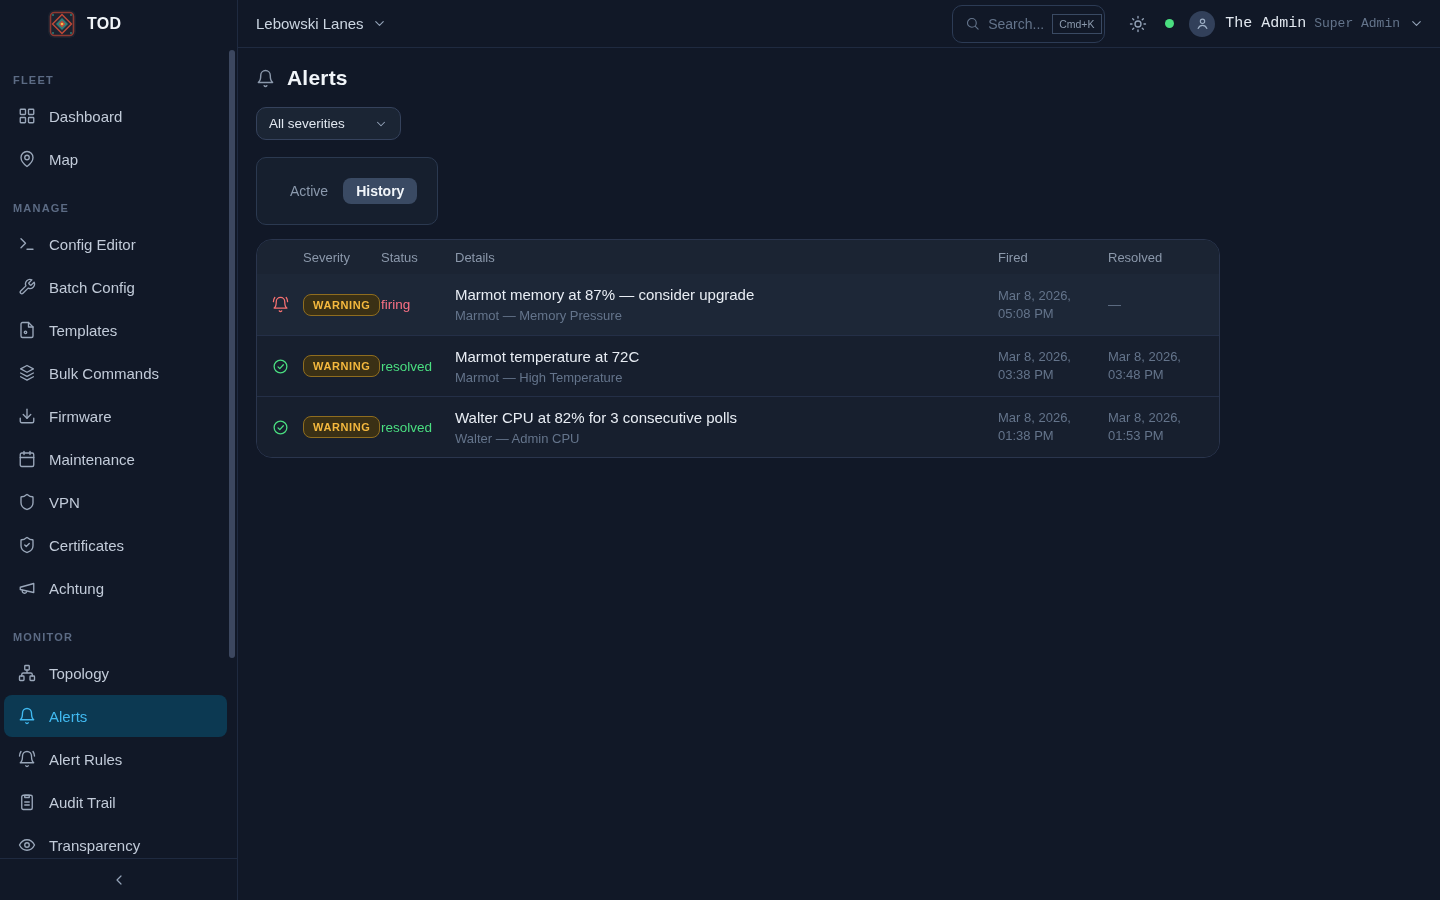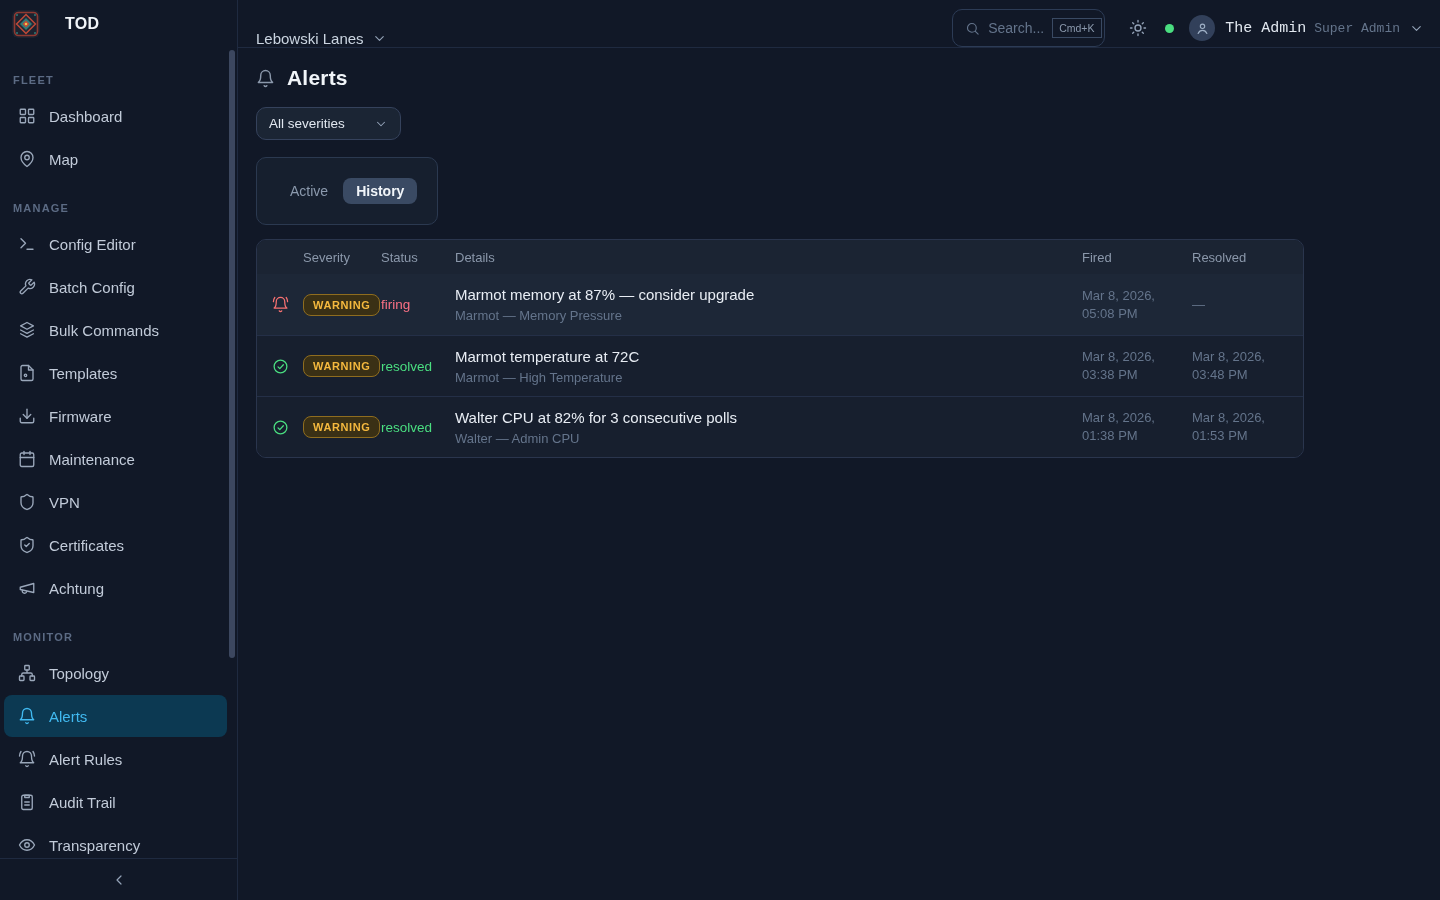--- a/index.html
+++ b/index.html
@@ -14,21 +14,21 @@
 
   
   .sidebar {
     width:238px; height:900px; flex:0 0 238px;
     border-right:1px solid #1f2a40;
     display:flex; flex-direction:column;
     position:relative;
     background:#111827;
   }
   .brand {
-    height:48px; display:flex; align-items:center; gap:25px; padding:16px 12px; flex:0 0 48px;
+    height:48px; display:flex; align-items:center; gap:11px; padding:16px 12px; flex:0 0 48px;margin-left:36px;
   }
   .brand-logo { width:28px; height:28px; border-radius:6px; overflow:hidden; }
   .brand-name { font-size:16px; font-weight:700; color:#f1f5f9; letter-spacing:0.3px; }
   .nav { flex:1 1 auto; overflow:hidden; position:relative; padding-top:16px; }
   .nav-scrollbar {
     position:absolute; right:2px; top:2px; width:6px; height:608px;
     background:#44506a; border-radius:3px; opacity:0.85;
   }
   .section-label {
     font-size:11px; font-weight:700; letter-spacing:1.2px; color:#5c6b84;
@@ -46,21 +46,21 @@
     flex:0 0 42px; border-top:1px solid #1f2a40;
     display:flex; align-items:center; justify-content:center;
   }
   .collapse-btn { width:28px; height:28px; display:flex; align-items:center; justify-content:center; color:#94a3b8; cursor:pointer; }
   .collapse-btn .ico { width:16px; height:16px; }
 
   
   .main { flex:1 1 auto; display:flex; flex-direction:column; min-width:0; }
   .topbar {
     height:48px; flex:0 0 48px; border-bottom:1px solid #1f2a40;
-    display:flex; align-items:flex-end; justify-content:space-between;
+    display:flex; align-items:center; justify-content:space-between;
     padding:0 16px 0 18px;
   }
   .org-switcher { display:flex; align-items:center; gap:8px; font-size:15px; color:#cbd5e1; cursor:pointer; }
   .org-switcher .ico { width:15px; height:15px; color:#94a3b8; }
   .topbar-right { display:flex; align-items:center; }
   .search-box {
     width:153px; height:38px; border:1px solid #2c3b55; border-radius:10px;
     display:flex; align-items:center; gap:8px; padding:0 8px 0 12px; cursor:text;
   }
   .search-box .ico { width:15px; height:15px; color:#64748b; flex:0 0 15px; }
@@ -98,21 +98,21 @@
   .tabs {
     display:inline-flex; align-items:center; gap:2px;
     background:#161f2e; border:1px solid #2b3950; border-radius:10px;
     padding:20px; margin-bottom:14px;
   }
   .tab { font-size:14px; padding:5px 13px; border-radius:7px; color:#8b99ad; cursor:pointer; }
   .tab.active { background:#3a4a63; color:#f1f5f9; font-weight:600;border-radius:8px; }
 
   
   .alerts-card {
-    width:1048px; border:1px solid #2a354d; border-radius:10px;
+    width:964px; border:1px solid #2a354d; border-radius:16px;
     overflow:hidden; background:#151d2c;
   }
   .thead {
     display:grid; grid-template-columns:46px 78px 74px 1fr 110px 111px;
     height:34px; align-items:center; background:#1b2433;
     font-size:13px; color:#8b98ab;
   }
   .trow {
     display:grid; grid-template-columns:46px 78px 74px 1fr 110px 111px;
     height:61px; align-items:center; border-top:1px solid #242f47;
@@ -282,29 +282,29 @@
       <span>Config Editor</span>
     </div>
     <div class="nav-item">
       <svg class="ico">
           <use href="#i-wrench"></use>
         </svg>
       <span>Batch Config</span>
     </div>
     <div class="nav-item">
       <svg class="ico">
+          <use href="#i-file"></use>
+        </svg>
+      <span>Templates</span>
+    </div>
+    <div class="nav-item">
+      <svg class="ico">
           <use href="#i-layers"></use>
         </svg>
       <span>Bulk Commands</span>
-    </div>
-    <div class="nav-item">
-      <svg class="ico">
-          <use href="#i-file"></use>
-        </svg>
-      <span>Templates</span>
     </div>
     <div class="nav-item">
       <svg class="ico">
           <use href="#i-download"></use>
         </svg>
       <span>Firmware</span>
     </div>
     <div class="nav-item">
       <svg class="ico">
           <use href="#i-calendar"></use>

